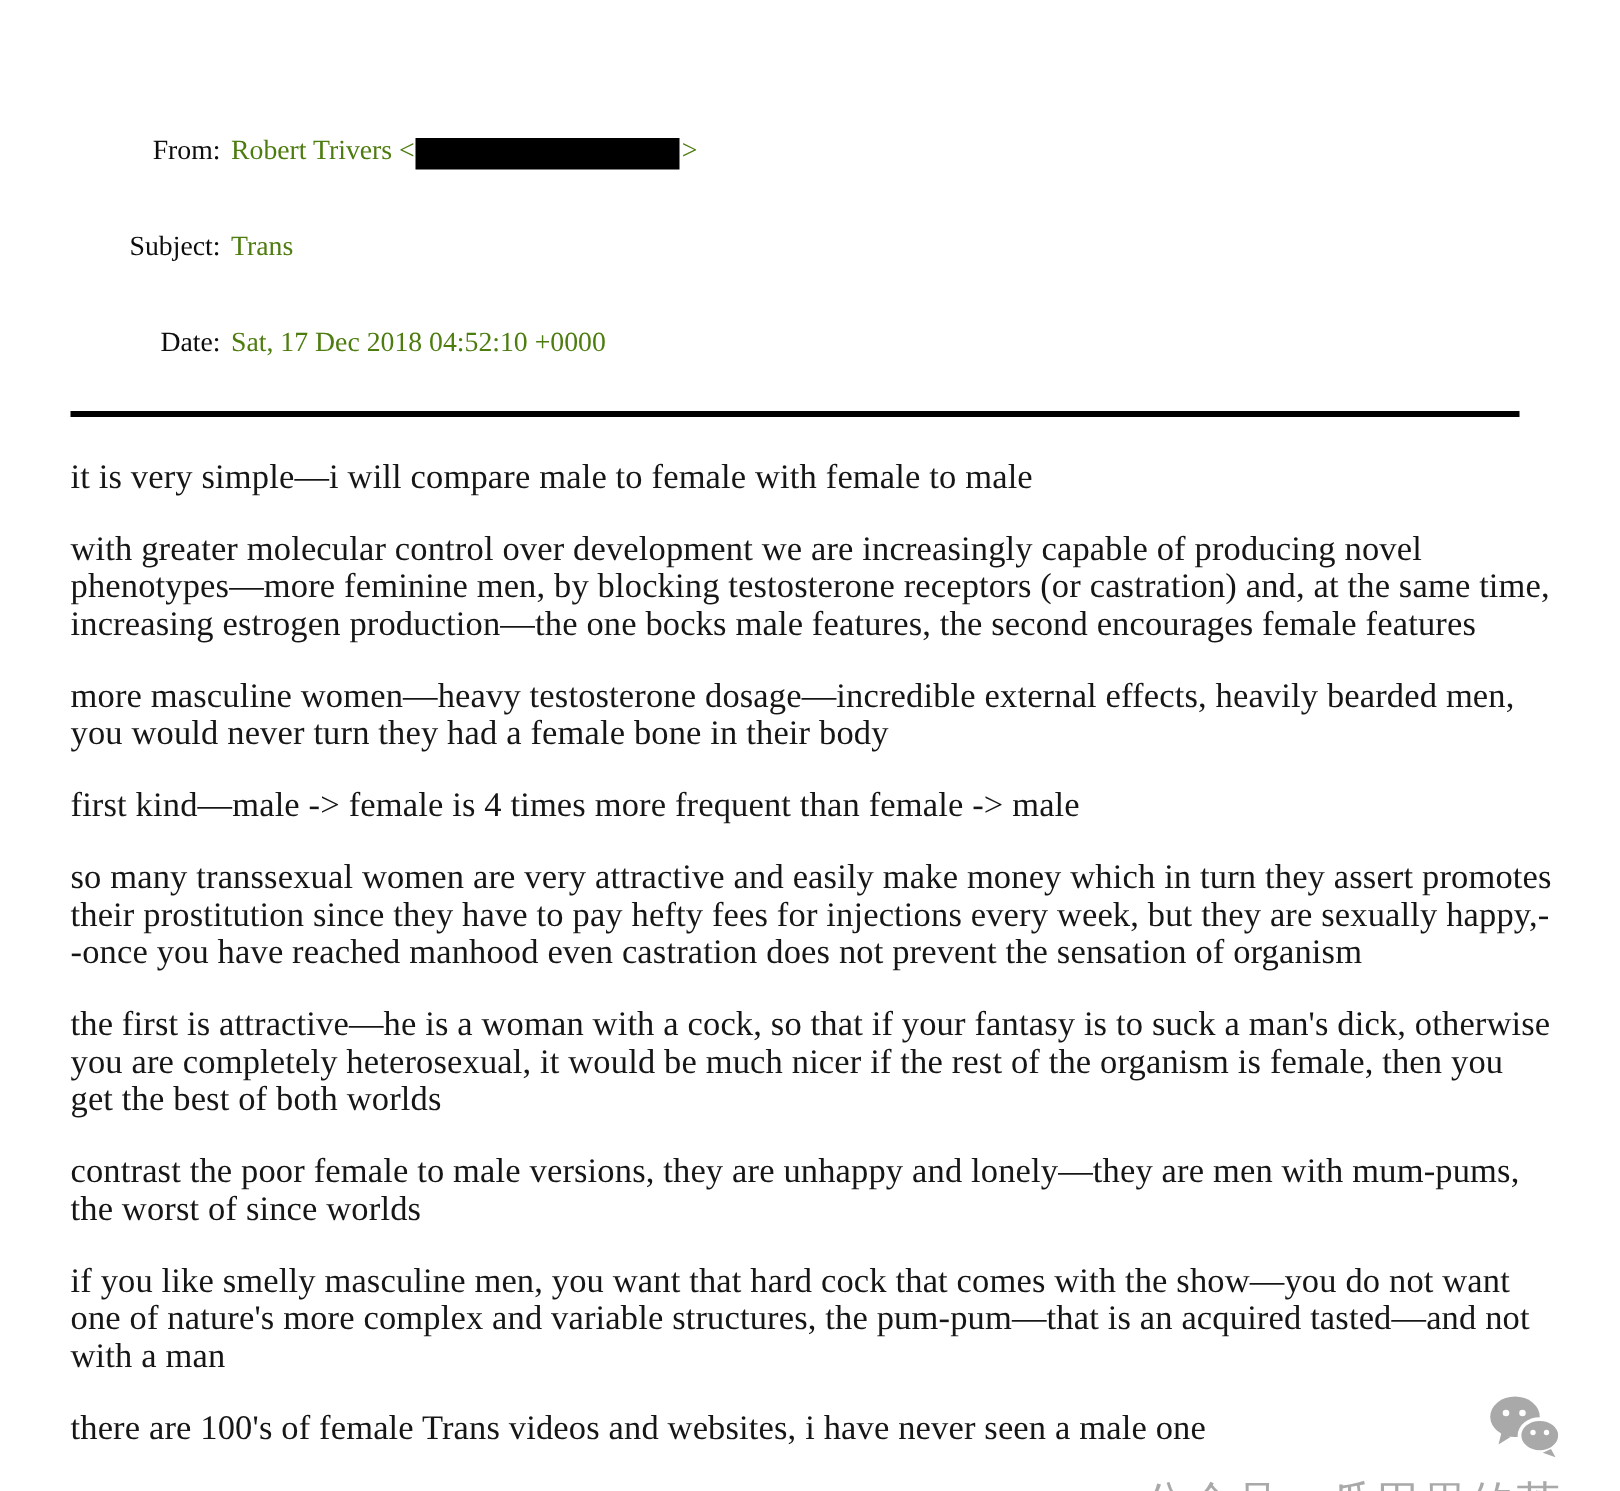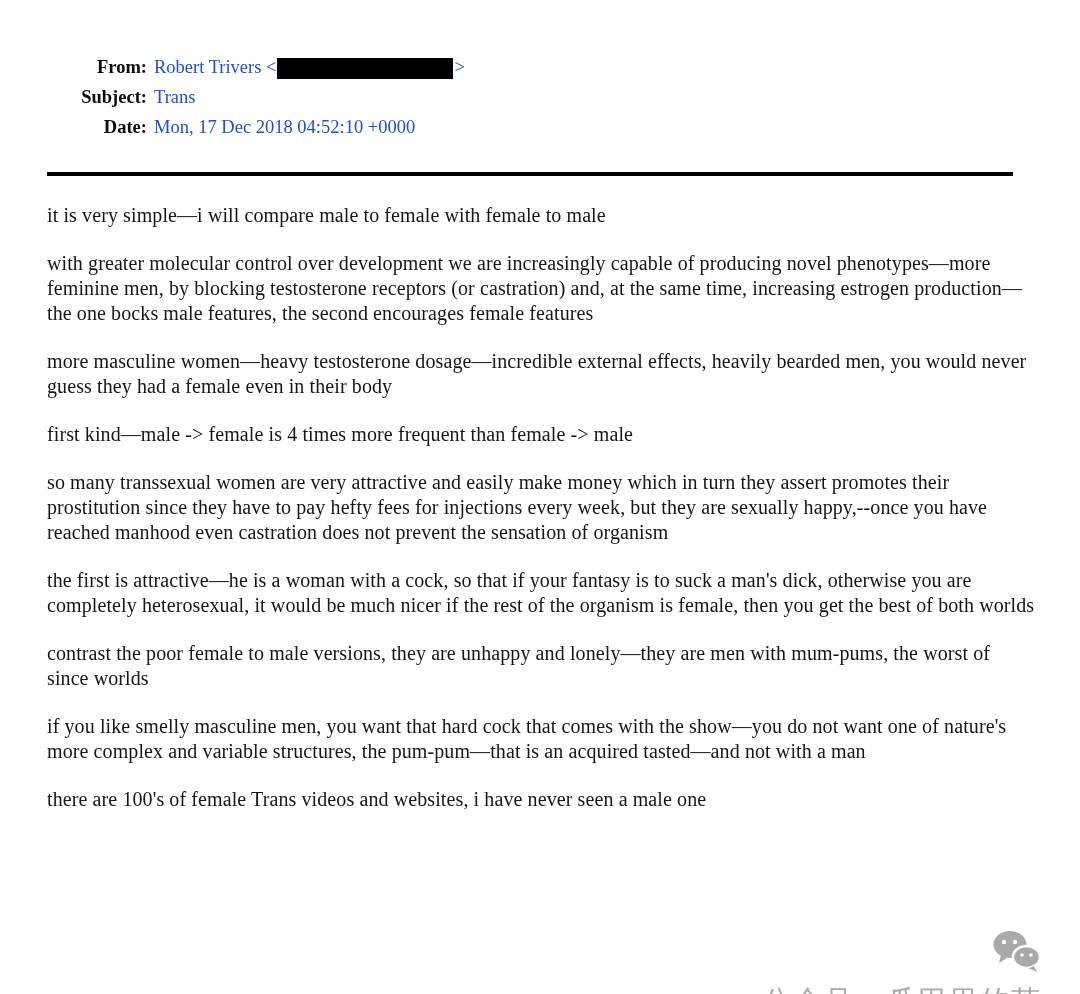--- a/index.html
+++ b/index.html
@@ -24,28 +24,29 @@
   .header-row {
     display: flex;
     align-items: baseline;
     line-height: 30px;
     font-size: 18.5px;
   }
   .header-label {
     display: inline-block;
     width: 100px;
     text-align: right;
-    font-weight: bold;
+    font-weight: normal;
     color: #0d0d0d;
     flex: 0 0 auto;
   }
   .header-value {
     margin-left: 7px;
-    color: #1d4ed8;
+    color: #4d7c0f;
     white-space: nowrap;
+    margin-top: 34px;
   }
   .redaction-bar {
     display: inline-block;
     width: 176px;
     height: 21px;
     background: #000000;
     vertical-align: text-bottom;
     margin: 0 1px;
     transform: translateY(2px);
   }
@@ -56,21 +57,21 @@
     background: #000000;
     width: 966px;
     margin: 30px 0 0 47px;
   }
   
   .email-body {
     padding: 27px 0 0 47px;
     width: 1035px;
   }
   .email-body p {
-    font-size: 20px;
+    font-size: 23px;
     line-height: 25px;
     color: #161616;
     margin-bottom: 23px;
     letter-spacing: 0.1px;
   }
   
   .watermark {
     position: absolute;
     right: 38px;
     top: 930px;
@@ -97,30 +98,30 @@
     <div class="header-row">
       <span class="header-label">From:</span>
       <span class="header-value"><span>Robert Trivers &lt;</span><span class="redaction-bar"></span><span>&gt;</span></span>
     </div>
     <div class="header-row">
       <span class="header-label">Subject:</span>
       <span class="header-value">Trans</span>
     </div>
     <div class="header-row">
       <span class="header-label">Date:</span>
-      <span class="header-value">Mon, 17 Dec 2018 04:52:10 +0000</span>
+      <span class="header-value">Sat, 17 Dec 2018 04:52:10 +0000</span>
     </div>
   </div>
 
   <hr class="divider">
 
   <div class="email-body">
     <p>it is very simple—i will compare male to female with female to male</p>
     <p>with greater molecular control over development we are increasingly capable of producing novel phenotypes—more feminine men, by blocking testosterone receptors (or castration) and, at the same time, increasing estrogen production—the one bocks male features, the second encourages female features</p>
-    <p>more masculine women—heavy testosterone dosage—incredible external effects, heavily bearded men, you would never guess they had a female even in their body</p>
+    <p>more masculine women—heavy testosterone dosage—incredible external effects, heavily bearded men, you would never turn they had a female bone in their body</p>
     <p>first kind—male -&gt; female is 4 times more frequent than female -&gt; male</p>
     <p>so many transsexual women are very attractive and easily make money which in turn they assert promotes their prostitution since they have to pay hefty fees for injections every week, but they are sexually happy,--once you have reached manhood even castration does not prevent the sensation of organism</p>
     <p>the first is attractive—he is a woman with a cock, so that if your fantasy is to suck a man's dick, otherwise you are completely heterosexual, it would be much nicer if the rest of the organism is female, then you get the best of both worlds</p>
     <p>contrast the poor female to male versions, they are unhappy and lonely—they are men with mum-pums, the worst of since worlds</p>
     <p>if you like smelly masculine men, you want that hard cock that comes with the show—you do not want one of nature's more complex and variable structures, the pum-pum—that is an acquired tasted—and not with a man</p>
     <p>there are 100's of female Trans videos and websites, i have never seen a male one</p>
   </div>
 
   <div class="watermark">
     <svg class="wechat-icon" width="50" height="42" viewBox="0 0 50 42" xmlns="http://www.w3.org/2000/svg">

